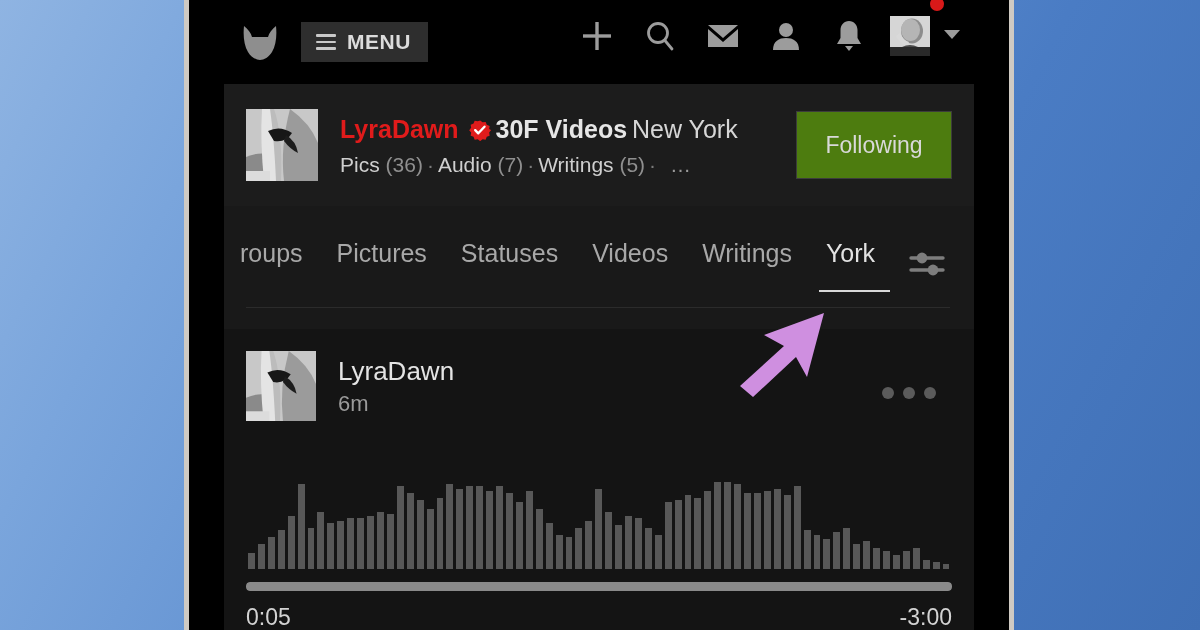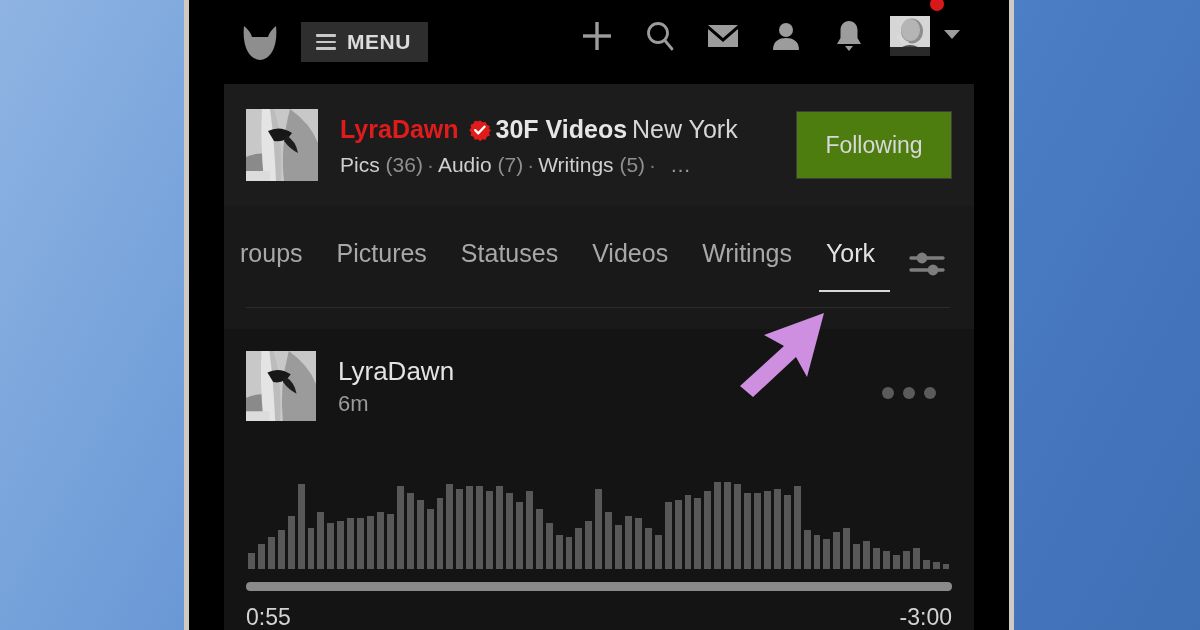--- a/index.html
+++ b/index.html
@@ -367,21 +367,21 @@
           <b style="height: 18%;"></b>
           <b style="height: 8%;"></b>
           <b style="height: 6%;"></b>
           <b style="height: 4%;"></b>
         </div>
 
       <div class="progress">
         <i id="progress-fill" style="width: 100%;"></i>
       </div>
       <div class="times">
-        <span>0:55</span>
+        <span>0:05</span>
         <span>-3:00</span>
       </div>
     </div>
 
   </div>
 </div>
 
 <div id="cursor">
   <svg width="105" height="95" viewBox="0 0 105 95">
     <path d="M96 8 L36 30 L56 41 L12 81 L25 92 L68 52 L79 72 Z" fill="#cf8fe0"></path>

